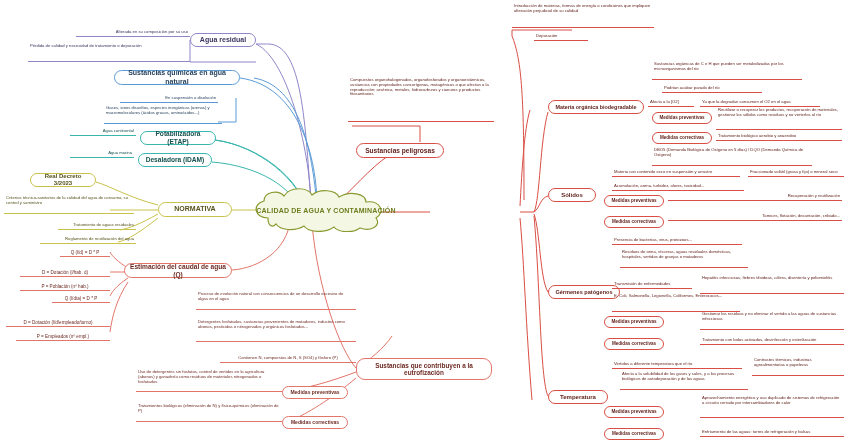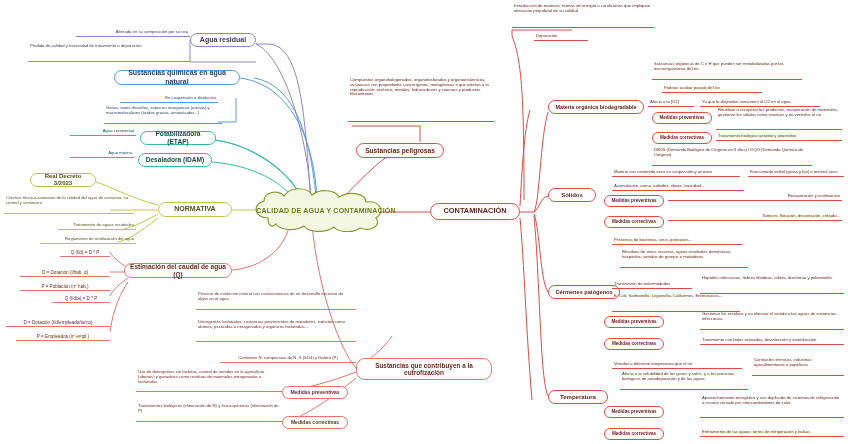--- a/index.html
+++ b/index.html
@@ -184,21 +184,20 @@
 
   <div class="node pill c-salmon" style="left:282px; top:386px; width:66px; height:13px; font-size:5px;">Medidas preventivas</div>
   <div class="node leaf c-salmon" style="left:136px; top:370px; width:146px; height:22px; font-size:4.2px; align-items:flex-start;">Uso de detergentes sin fosfatos, control de vertidos en la agricultura (abonos) y ganadería como residuos de materiales nitrogenados o fosfatados</div>
 
   <div class="node pill c-salmon" style="left:282px; top:416px; width:66px; height:13px; font-size:5px;">Medidas correctivas</div>
   <div class="node leaf c-salmon" style="left:136px; top:404px; width:146px; height:18px; font-size:4.2px; align-items:flex-start;">Tratamientos biológicos (eliminación de N) y físico-químicos (eliminación de P)</div>
 
   <div class="node pill c-red" style="left:356px; top:143px; width:88px; height:15px; font-size:6.6px;">Sustancias peligrosas</div>
   <div class="node leaf center c-red" style="left:348px; top:78px; width:146px; height:44px; font-size:4.2px; align-items:flex-start;">Compuestos organohalogenados, organofosforados y organoestánnicos, sustancias con propiedades cancerígenas, mutagénicas o que afectan a la reproducción; arsénico, metales, hidrocarburos y cianuros y productos fitosanitarios</div>
 
-  <div class="node pill c-red" style="left:430px; top:203px; width:90px; height:17px; font-size:7.4px;">CONTAMINACIÓN</div>
   <div class="node leaf c-red" style="left:512px; top:4px; width:142px; height:24px; font-size:4.2px; align-items:flex-start;">Introducción de materias, formas de energía o condiciones que impliquen alteración perjudicial de su calidad</div>
   <div class="node leaf c-red" style="left:534px; top:30px; width:54px; height:11px; font-size:4.2px;">Depuración</div>
 
   <div class="node pill c-red" style="left:548px; top:100px; width:96px; height:14px; font-size:5.4px;">Materia orgánica biodegradable</div>
   <div class="node leaf c-red" style="left:652px; top:62px; width:150px; height:18px; font-size:4.2px; align-items:flex-start;">Sustancias orgánicas de C e H que pueden ser metabolizadas por los microorganismos del río</div>
   <div class="node leaf c-red" style="left:662px; top:82px; width:100px; height:11px; font-size:4.2px;">Podrían acabar parado del río</div>
   <div class="node leaf c-red" style="left:648px; top:96px; width:46px; height:11px; font-size:4.2px;">Afecta a la [O2]</div>
   <div class="node leaf c-red" style="left:700px; top:96px; width:120px; height:11px; font-size:4.2px;">Ya que la degradan consumen el O2 en el agua</div>
   <div class="node leaf c-red" style="left:652px; top:148px; width:160px; height:18px; font-size:4.2px; align-items:flex-start;">DBO5 (Demanda Biológica de Oxígeno en 5 días) / DQO (Demanda Química de Oxígeno)</div>
 

